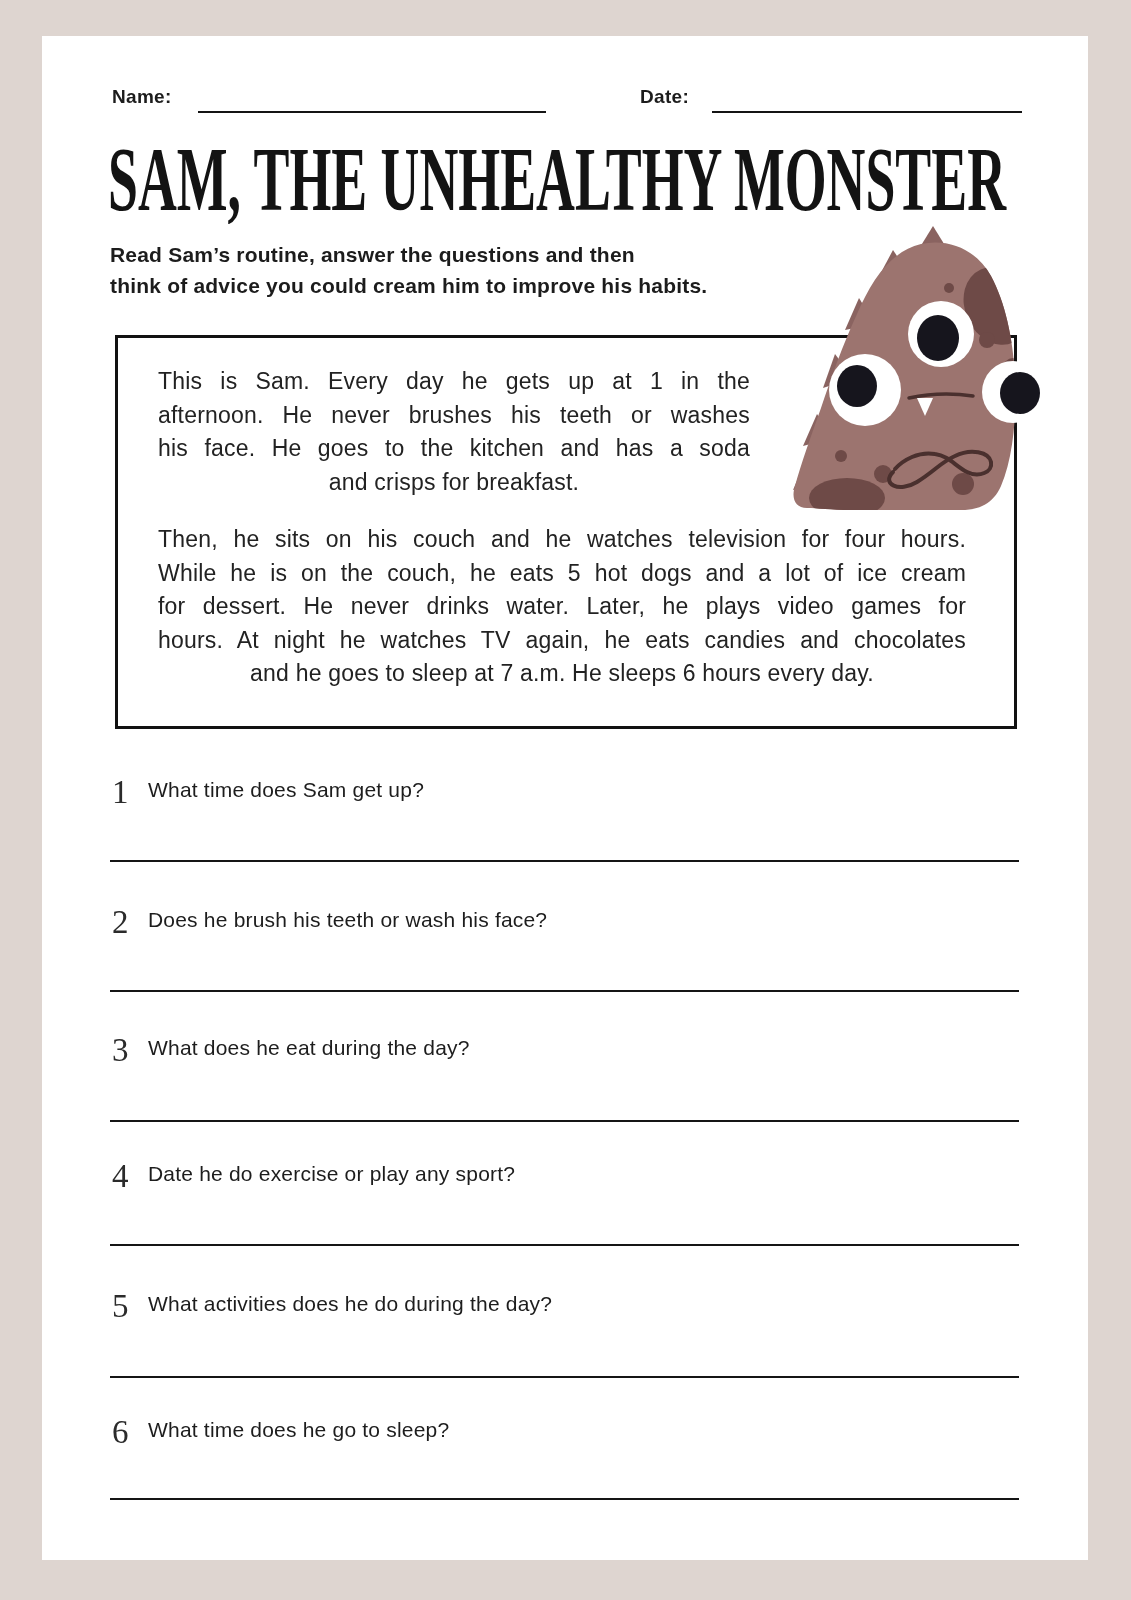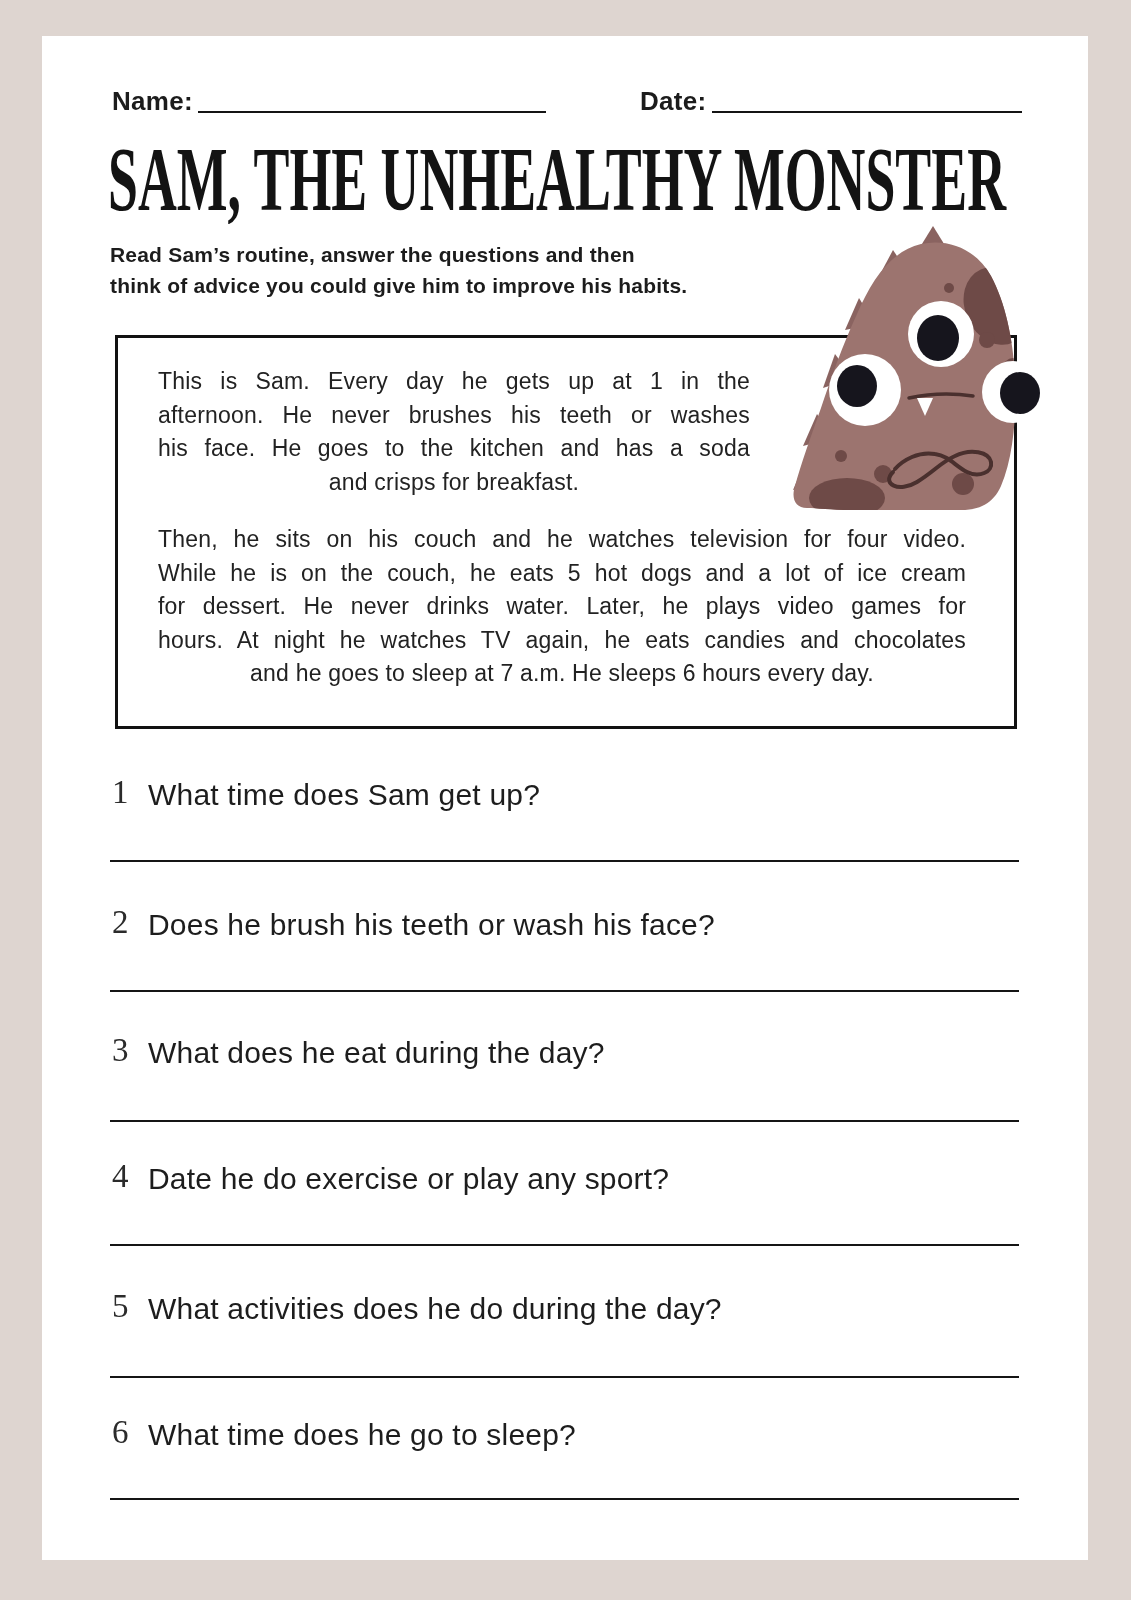--- a/index.html
+++ b/index.html
@@ -8,21 +8,21 @@
   .frame {
     position:relative; width:1131px; height:1600px;
     background:#ded5d0;
   }
   .page {
     position:absolute; left:42px; top:36px;
     width:1046px; height:1524px; background:#ffffff;
   }
   
   .field-label {
-    position:absolute; font-size:26px; font-weight:bold; color:#1c1c1c;
+    position:absolute; font-size:19px; font-weight:bold; color:#1c1c1c;
     letter-spacing:0.3px;
   }
   .write-line {
     position:absolute; border-bottom:2px solid #141414; height:2px;
   }
   
   .title-svg { position:absolute; left:66px; top:104px; }
   .title-svg text {
     font-family:"Liberation Serif", serif; font-weight:bold; fill:#131313;
   }
@@ -46,21 +46,21 @@
   
   .monster { position:absolute; left:749px; top:190px; z-index:2; }
   
   .q { position:absolute; left:68px; height:40px; }
   .qnum {
     position:absolute; left:2px; top:-4px;
     font-family:"Liberation Serif", serif; font-size:33px; color:#2b2b2b;
   }
   .qtext {
     position:absolute; left:38px; top:0;
-    font-size:30px; color:#1d1d1d; letter-spacing:0.2px; white-space:nowrap;
+    font-size:21px; color:#1d1d1d; letter-spacing:0.2px; white-space:nowrap;
   }
   .ansline {
     position:absolute; left:68px; width:909px; height:2px;
     border-top:2px solid #151515;
   }
 </style>
 </head>
 <body>
 
 <div class="frame">
@@ -70,32 +70,32 @@
     <div class="write-line" style="left:156px; top:75px; width:348px;"></div>
     <span class="field-label" style="left:598px; top:50px;">Date:</span>
     <div class="write-line" style="left:670px; top:75px; width:310px;"></div>
 
     <svg class="title-svg" width="902" height="84" viewBox="0 0 902 84">
       <text x="0" y="70" font-size="92" textLength="898" lengthAdjust="spacingAndGlyphs">SAM, THE UNHEALTHY MONSTER</text>
     </svg>
 
     <div class="instructions">
       <div>Read Sam’s routine, answer the questions and then</div>
-      <div>think of advice you could give him to improve his habits.</div>
+      <div>think of advice you could cream him to improve his habits.</div>
     </div>
 
     <div class="passage-box">
       <div class="para para1">
         <div class="jline">This is Sam. Every day he gets up at 1 in the</div>
         <div class="jline">afternoon. He never brushes his teeth or washes</div>
         <div class="jline">his face. He goes to the kitchen and has a soda</div>
         <div class="lastline">and crisps for breakfast.</div>
       </div>
       <div class="para para2">
-        <div class="jline">Then, he sits on his couch and he watches television for four video.</div>
+        <div class="jline">Then, he sits on his couch and he watches television for four hours.</div>
         <div class="jline">While he is on the couch, he eats 5 hot dogs and a lot of ice cream</div>
         <div class="jline">for dessert. He never drinks water. Later, he plays video games for</div>
         <div class="jline">hours. At night he watches TV again, he eats candies and chocolates</div>
         <div class="lastline">and he goes to sleep at 7 a.m. He sleeps 6 hours every day.</div>
       </div>
     </div>
 
     <svg class="monster" width="260" height="292" viewBox="0 0 260 292">
       <defs>
         <clipPath id="bodyClip">

